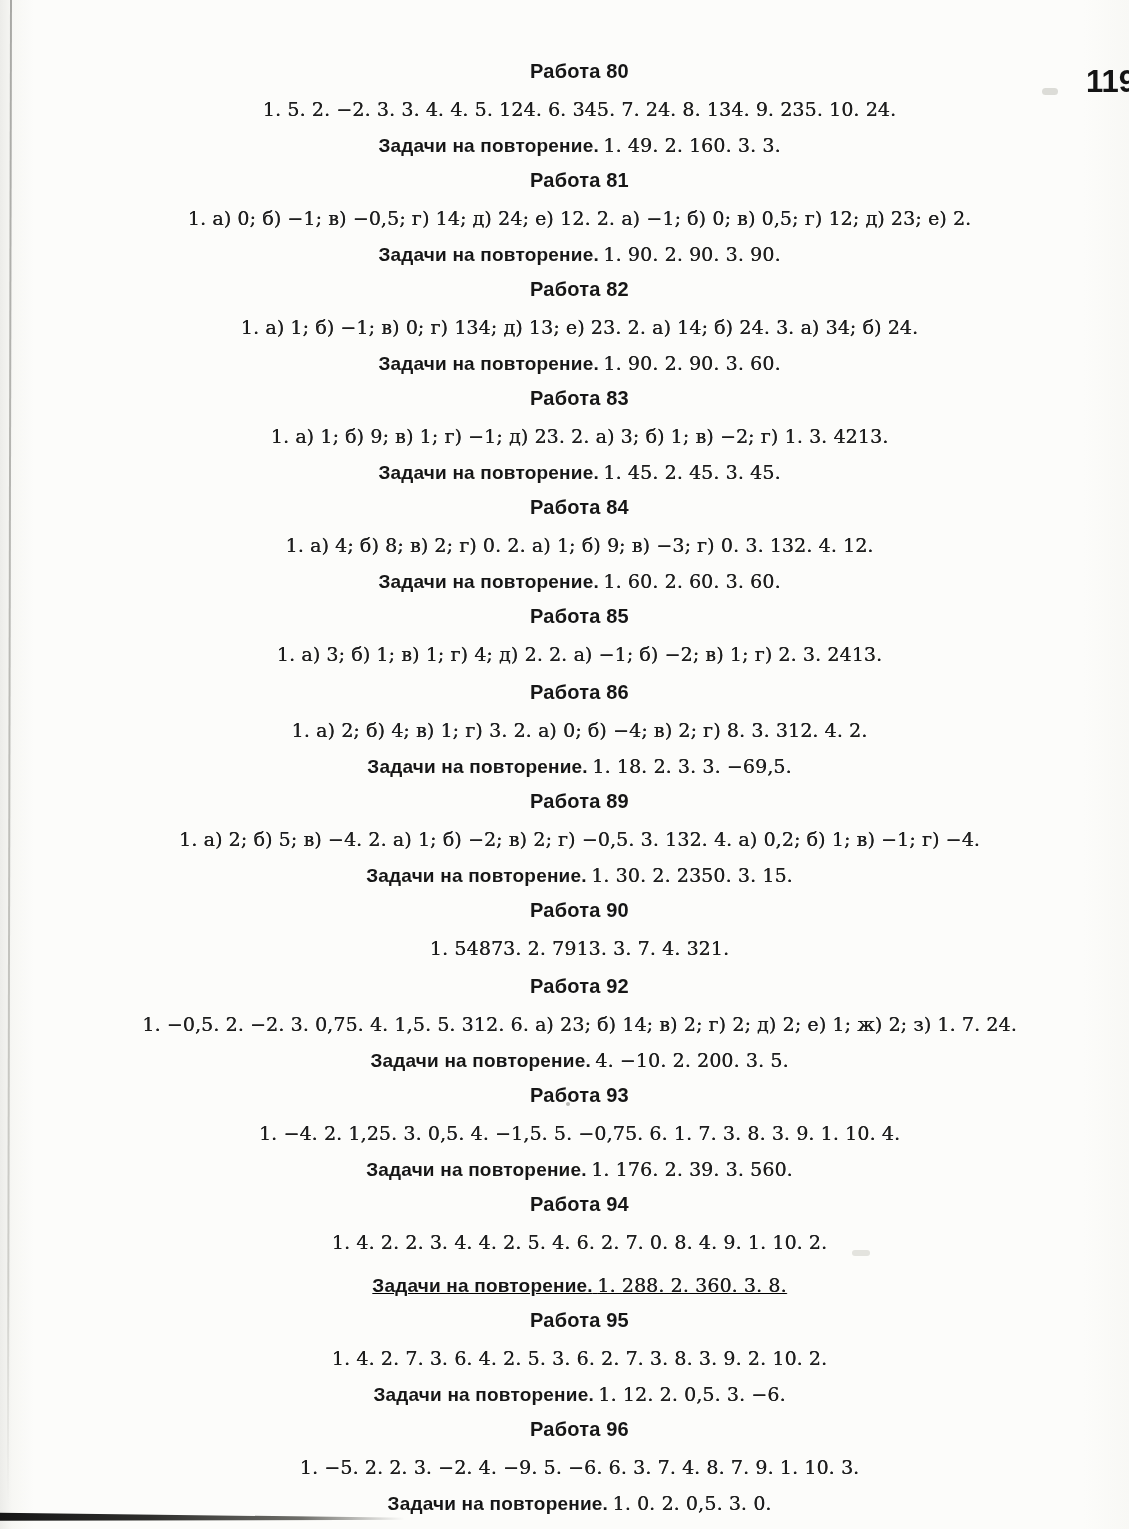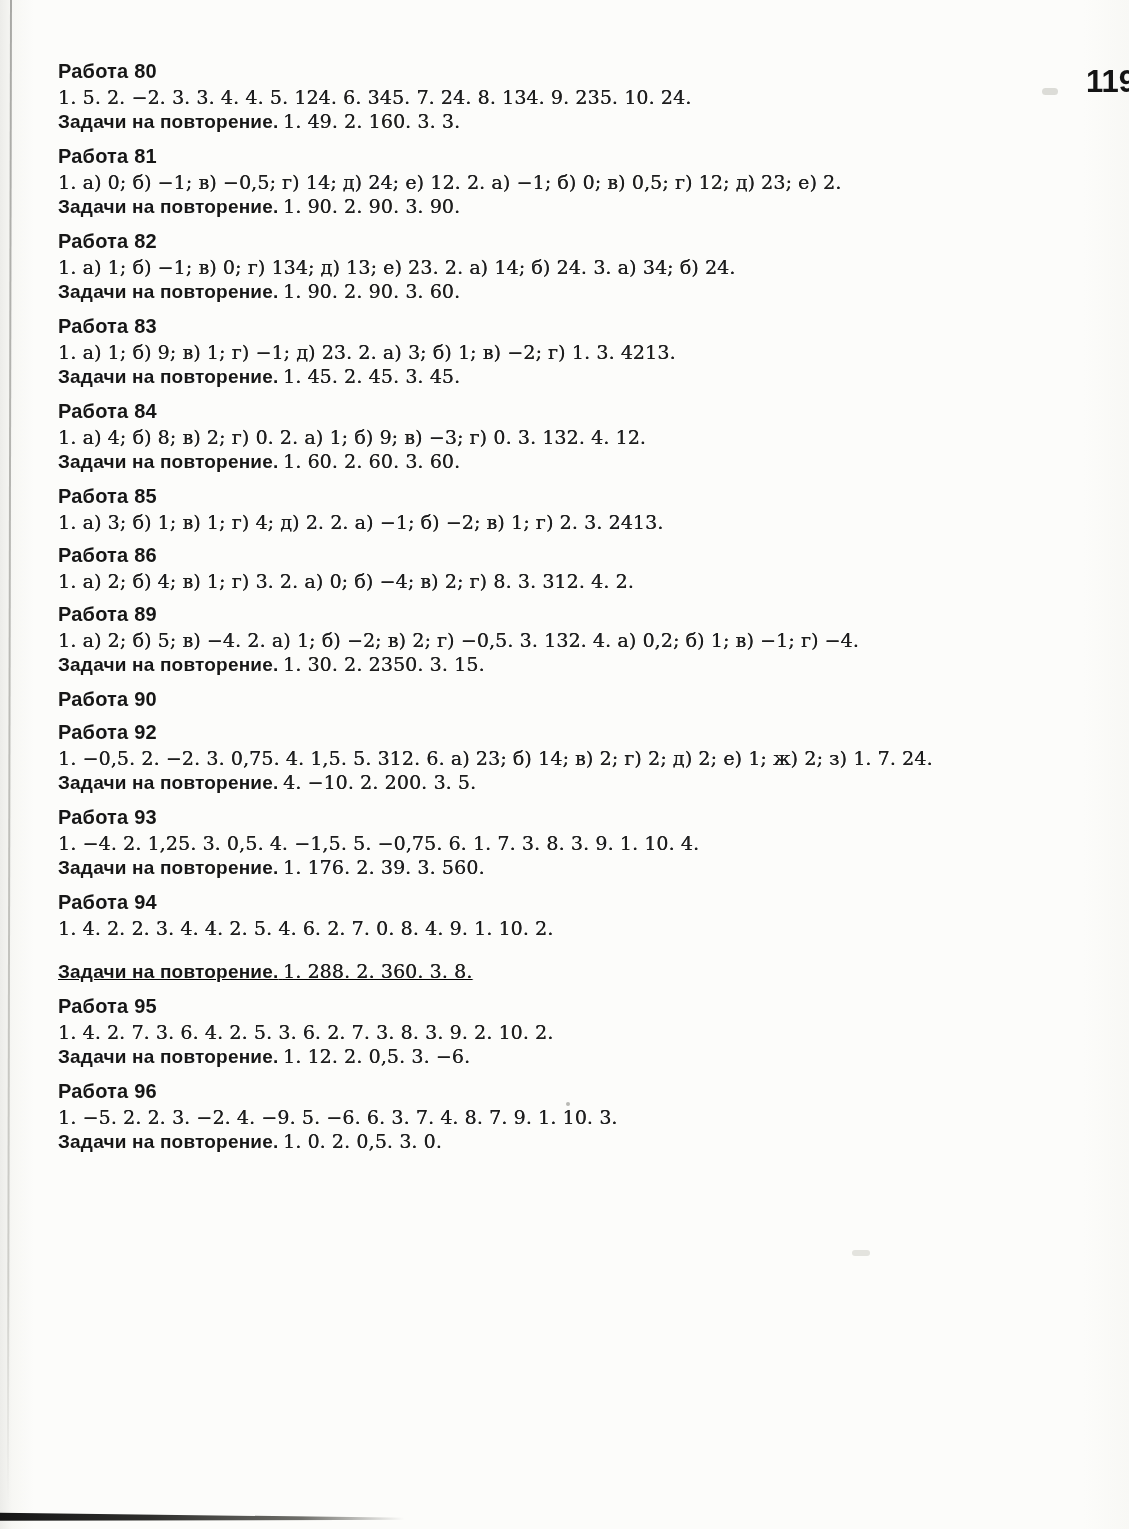--- a/index.html
+++ b/index.html
@@ -49,30 +49,30 @@
   }
   .page-number {
     position: absolute; top: 64px; right: -7px;
     font: 700 31px "Liberation Sans", sans-serif;
     color: #141414;
     letter-spacing: 0px;
   }
   .content {
     position: absolute; left: 58px; top: 58px; right: 28px;
   }
-  section.work { margin: 0 0 7px 0; }
+  section.work { margin: 0 0 7px 0; text-align: center; }
   .work-title {
     margin: 0;
     font: 700 20px "Liberation Sans", sans-serif;
     color: #161616;
     line-height: 26px;
     letter-spacing: .2px;
   }
   .work-answers {
-    margin: 0;
+    margin: 12px;
     font: 400 19px "DejaVu Serif", serif;
     color: #1e1e1e;
     line-height: 26px;
     letter-spacing: .1px;
     text-shadow: .25px 0 0 currentColor;
     white-space: nowrap;
   }
   .review-line { margin: 0; line-height: 26px; white-space: nowrap; }
   .review-label {
     font: 700 19px "Liberation Sans", sans-serif;
@@ -138,31 +138,36 @@
       <span class="review-answers"> 1. 60. 2. 60. 3. 60.</span>
     </p>
   </section>
       <section class="work">
     <h2 class="work-title">Работа 85</h2>
     <p class="work-answers">1. а) 3; б) 1; в) 1; г) 4; д) 2. 2. а) −1; б) −2; в) 1; г) 2. 3. 2413.</p>
   </section>
       <section class="work">
     <h2 class="work-title">Работа 86</h2>
     <p class="work-answers">1. а) 2; б) 4; в) 1; г) 3. 2. а) 0; б) −4; в) 2; г) 8. 3. 312. 4. 2.</p>
+    <p class="review-line">
+      <span class="review-label">Задачи на повторение.</span>
+      <span class="review-answers"> 1. 18. 2. 3. 3. −69,5.</span>
+    </p>
   </section>
       <section class="work">
     <h2 class="work-title">Работа 89</h2>
     <p class="work-answers">1. а) 2; б) 5; в) −4. 2. а) 1; б) −2; в) 2; г) −0,5. 3. 132. 4. а) 0,2; б) 1; в) −1; г) −4.</p>
     <p class="review-line">
       <span class="review-label">Задачи на повторение.</span>
       <span class="review-answers"> 1. 30. 2. 2350. 3. 15.</span>
     </p>
   </section>
       <section class="work">
     <h2 class="work-title">Работа 90</h2>
+    <p class="work-answers">1. 54873. 2. 7913. 3. 7. 4. 321.</p>
   </section>
       <section class="work">
     <h2 class="work-title">Работа 92</h2>
     <p class="work-answers">1. −0,5. 2. −2. 3. 0,75. 4. 1,5. 5. 312. 6. а) 23; б) 14; в) 2; г) 2; д) 2; е) 1; ж) 2; з) 1. 7. 24.</p>
     <p class="review-line">
       <span class="review-label">Задачи на повторение.</span>
       <span class="review-answers"> 4. −10. 2. 200. 3. 5.</span>
     </p>
   </section>
       <section class="work">

